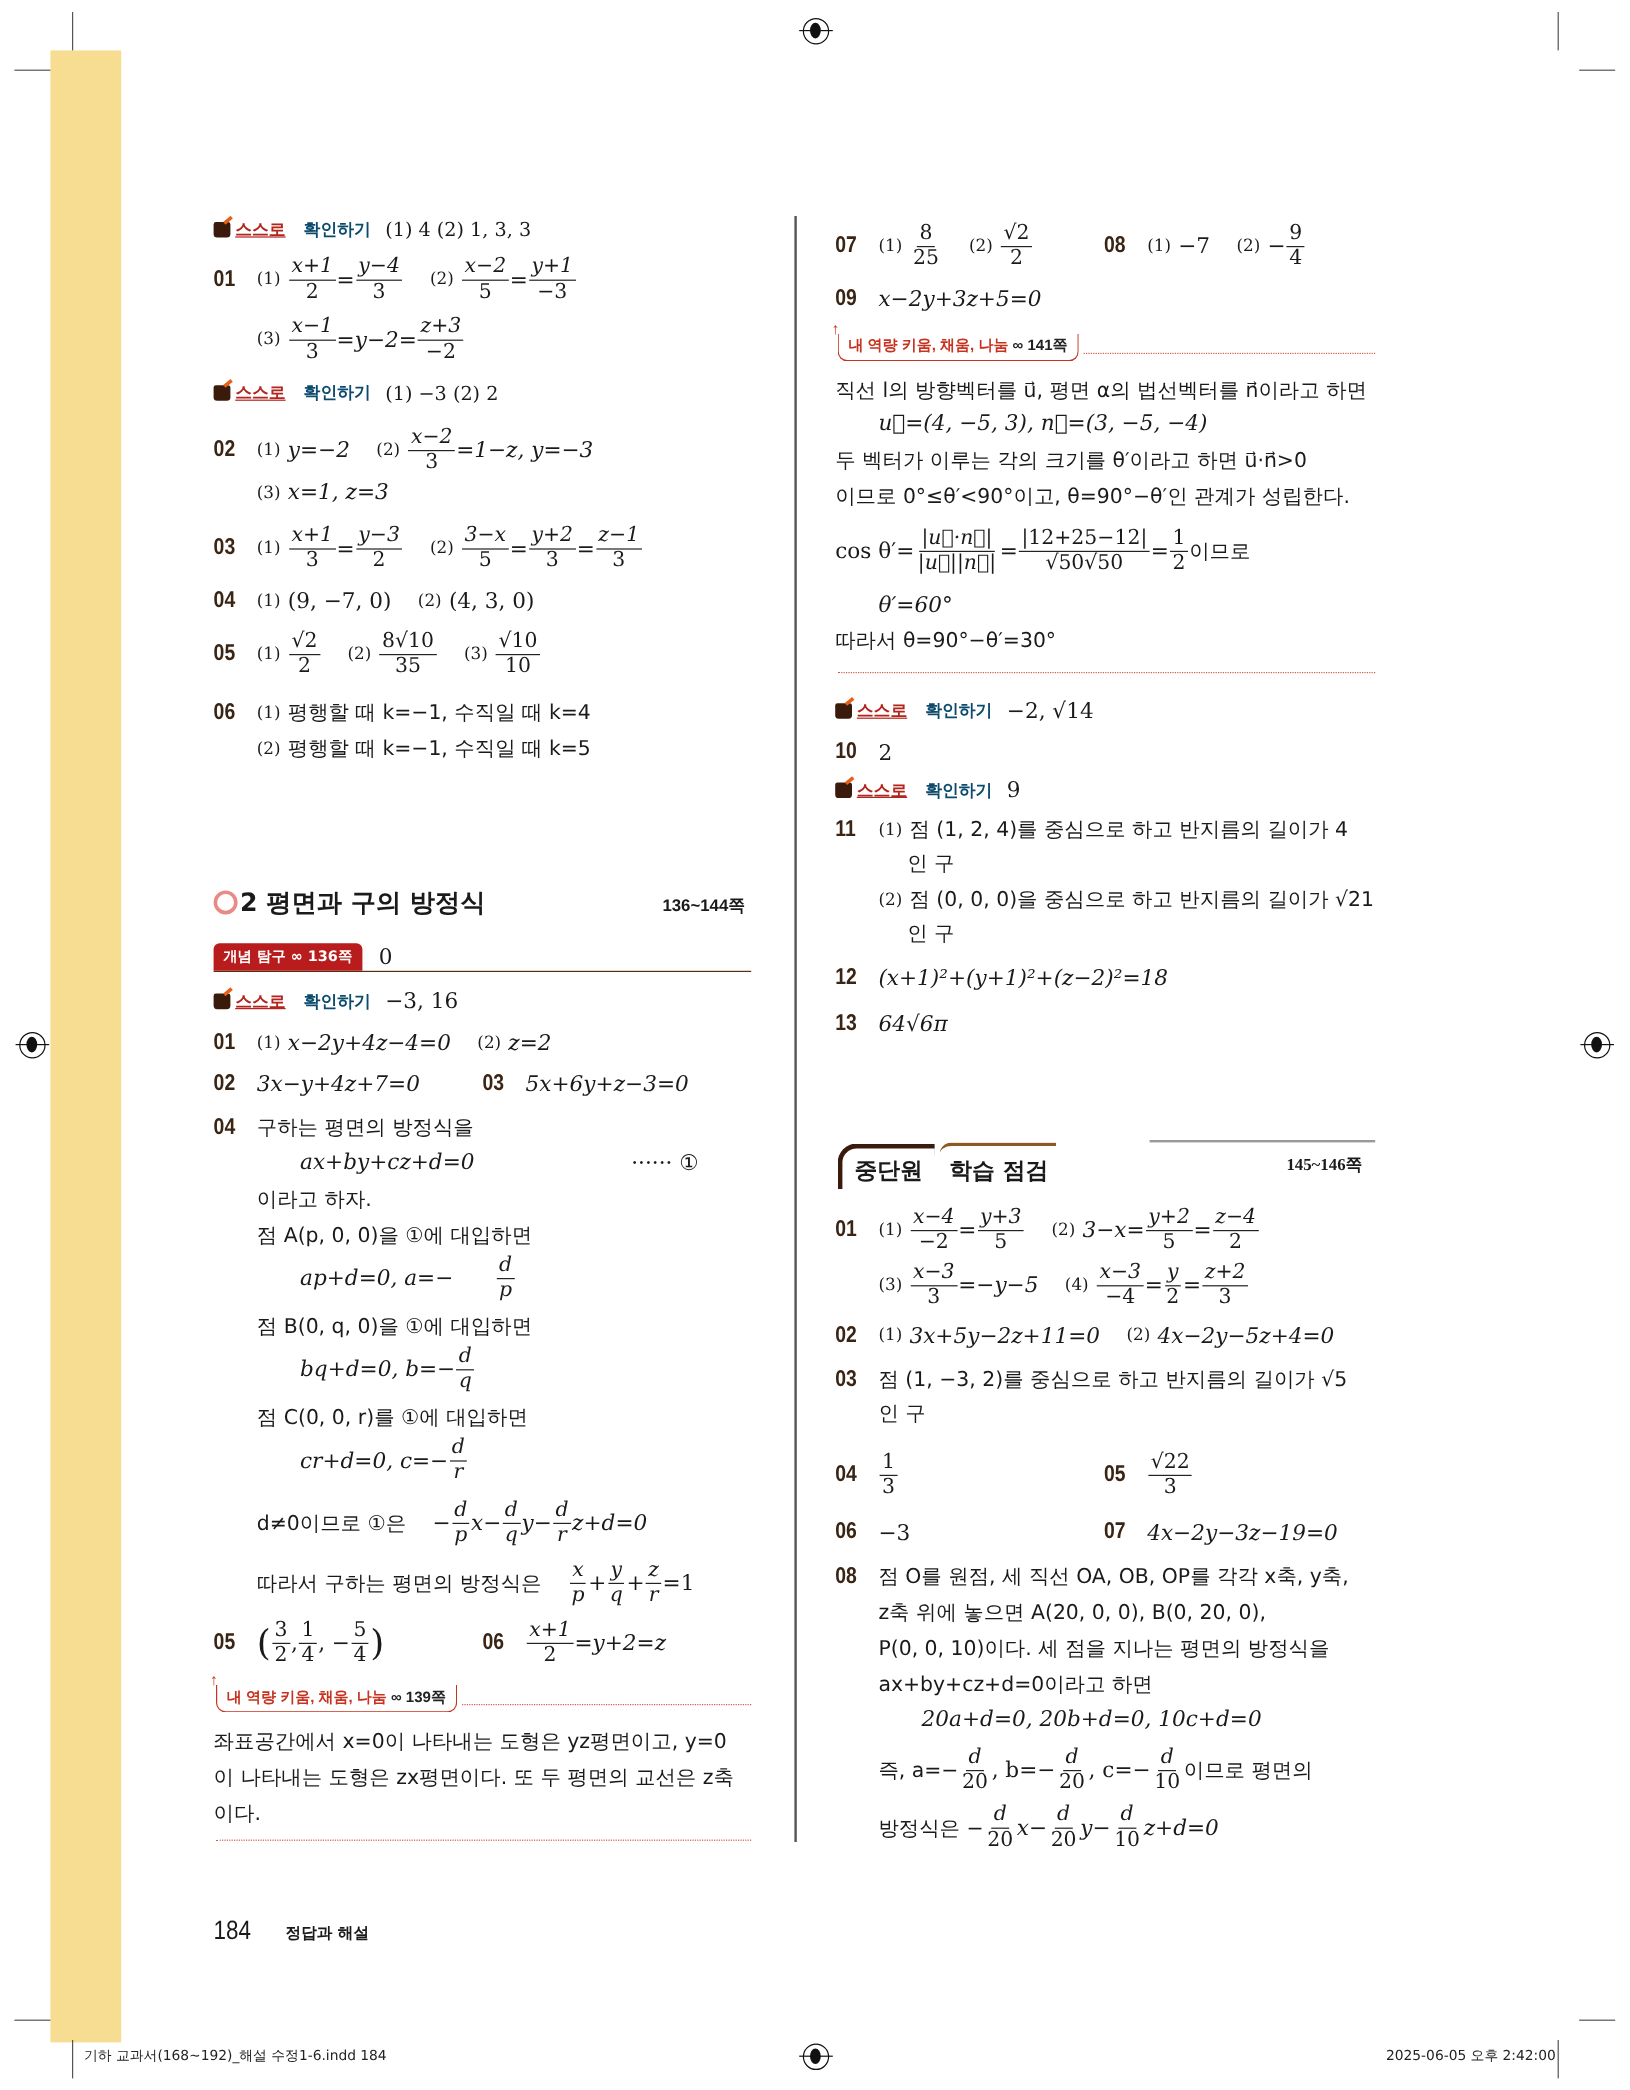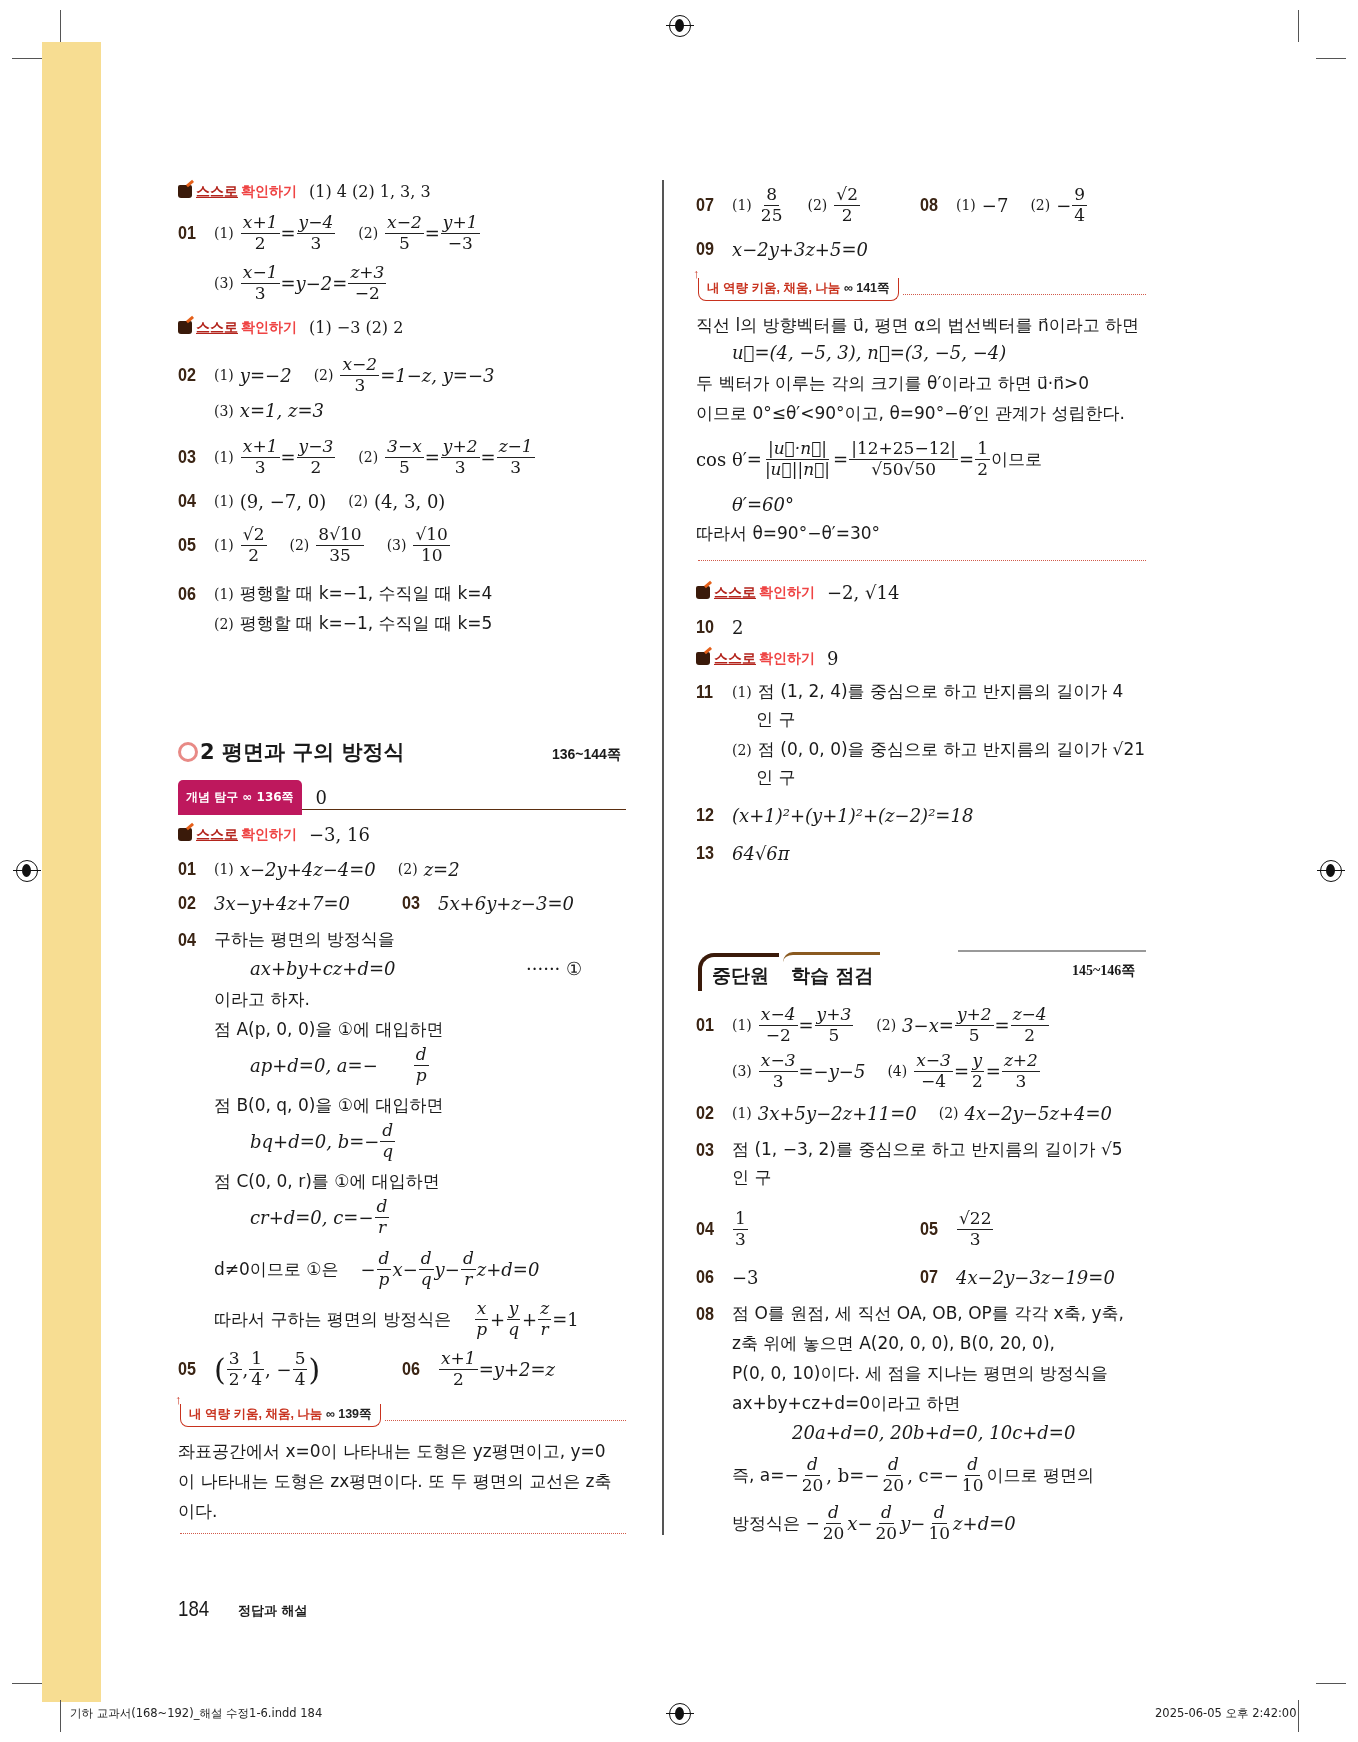--- a/index.html
+++ b/index.html
@@ -15,34 +15,34 @@
   .line { position: absolute; display: flex; align-items: center; font-size: 18px; white-space: nowrap; }
   .num { font-family: "Liberation Sans", sans-serif; font-weight: bold; font-size: 19px; color: #3a2414;
          width: 36px; display: inline-block; transform: scaleX(0.85); transform-origin: left; }
   .sub { font-size: 14px; margin-right: 6px; }
   .gap { display: inline-block; width: 22px; }
   .check { display: inline-flex; align-items: center; font-family: "Liberation Sans", sans-serif; font-weight: bold;
            font-size: 14px; margin-right: 12px; }
   .check .ic { display: inline-block; width: 14px; height: 13px; background: #3a1a0a; border-radius: 2px 2px 3px 3px; margin-right: 4px; position: relative; }
   .check .ic::after { content: ""; position: absolute; left: 8px; top: -3px; width: 8px; height: 3px; background: #e5601a; transform: rotate(-40deg); }
   .check .a { color: #b3241c; text-decoration: underline; text-decoration-thickness: 1px; }
-  .check .b { color: #ef4444; margin-left: 3px; }
+  .check .b { color: #0c4a6e; margin-left: 15px; }
   .frac { display: inline-flex; flex-direction: column; align-items: center; vertical-align: middle; margin: 0 1px; font-size: 17px; line-height: 1.05; }
   .frac .t { padding: 0 2px 1px; border-bottom: 1.3px solid #222; }
   .frac .b { padding: 1px 2px 0; }
   i.m { font-style: italic; }
   .kr { font-family: "DejaVu Sans", sans-serif; font-size: 17px; }
 
   .section-title { position: absolute; left: 178px; top: 738px; display: flex; align-items: center;
                    font-family: "DejaVu Sans", sans-serif; font-weight: bold; font-size: 21px; }
   .section-title .circ { width: 20px; height: 20px; border: 3px solid #e88a86; border-radius: 50%; margin-right: 2px; }
   .section-pages { position: absolute; left: 552px; top: 746px; font-family: "Liberation Sans", sans-serif; font-weight: bold; font-size: 14px; }
   .concept-bar { position: absolute; left: 178px; top: 786px; width: 448px; height: 24px; border-bottom: 1.5px solid #5a2e10; display: flex; align-items: center; }
-  .concept-tag { background: #be185d; color: #fff; font-family: "DejaVu Sans", sans-serif; font-weight: bold; font-size: 12px;
-                 padding: 3px 8px; border-radius: 5px 5px 0 0; height: 35px; display: flex; align-items: center; }
+  .concept-tag { background: #b91c1c; color: #fff; font-family: "DejaVu Sans", sans-serif; font-weight: bold; font-size: 12px;
+                 padding: 3px 8px; border-radius: 5px 5px 0 0; height: 23px; display: flex; align-items: center; }
   .concept-val { margin-left: 14px; font-size: 18px; }
 
   .capability { position: absolute; display: flex; align-items: center; }
   .cap-tag { border: 1.5px solid #c8321e; border-top: none; border-radius: 0 0 8px 8px; padding: 2px 8px 3px;
              font-family: "Liberation Sans", sans-serif; font-weight: bold; font-size: 12.5px; color: #c8321e; position: relative; }
   .cap-tag .pg { color: #222; }
   .cap-tag::before { content: "↑"; position: absolute; left: -6px; top: -12px; color: #c8321e; font-size: 13px; }
   .cap-dots { border-top: 1.5px dotted #d25a4a; height: 1px; flex: 1; margin-left: 4px; margin-top: 10px; }
   .cap-end { position: absolute; border-top: 1.5px dotted #d25a4a; }
 
@@ -574,21 +574,21 @@
 </div>
 <div class="line" style="left:732px;top:1332px;">
     <span class="kr">z축 위에 놓으면 A(20, 0, 0), B(0, 20, 0),</span>
   </div>
 <div class="line" style="left:732px;top:1362px;">
     <span class="kr">P(0, 0, 10)이다. 세 점을 지나는 평면의 방정식을</span>
   </div>
 <div class="line" style="left:732px;top:1392px;">
     <span class="kr">ax+by+cz+d=0이라고 하면</span>
   </div>
-<div class="line" style="left:768px;top:1422px;margin-left:24px;">
+<div class="line" style="left:768px;top:1422px;">
     <i class="m">20a+d=0, 20b+d=0, 10c+d=0</i>
   </div>
 <div class="line" style="left:732px;top:1456px;">
   <span class="kr">즉, a=−</span>
   <span class="frac">
       <span class="t"><i class="m">d</i></span>
       <span class="b">20</span>
     </span>
     <span>, b=−</span>
   <span class="frac">

